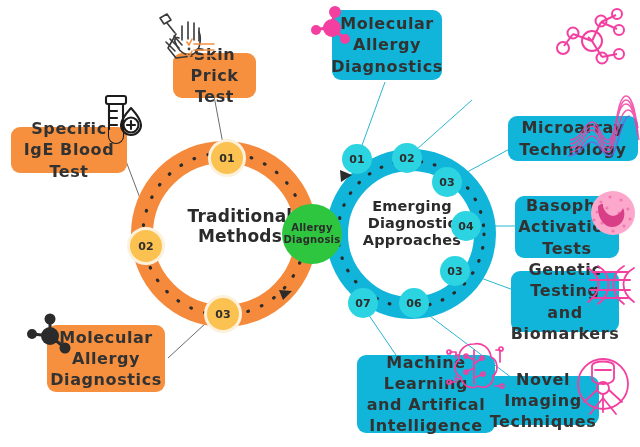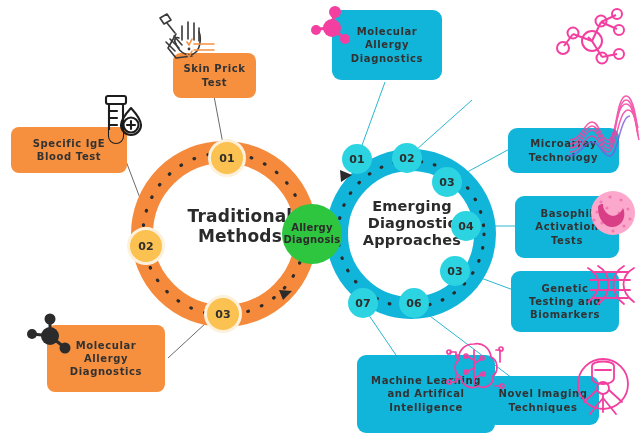--- a/index.html
+++ b/index.html
@@ -35,23 +35,23 @@
     display: flex;
     align-items: center;
     justify-content: center;
     text-align: center;
     border-radius: 9px;
     font-weight: bold;
     letter-spacing: 0.6px;
     line-height: 1.32;
     color: #323232;
     padding: 6px 8px;
-    font-size: 10px;
-  }
-  .card.orange { background: #F6903F; border-radius: 8px; }
+    font-size: 16px;
+  }
+  .card.orange { background: #F6903F; }
   .card.cyan   { background: #12B5DA; }
 
   
   .hub-label {
     position: absolute;
     text-align: center;
     font-weight: bold;
     color: #2b2b2b;
     line-height: 1.18;
     letter-spacing: 0.2px;
@@ -205,21 +205,21 @@
 
   <div class="card orange" style="left:47px; top:325px; width:118px; height:67px;">
     <span>Molecular Allergy Diagnostics</span>
   </div>
 
   <div class="card cyan" style="left:332px; top:10px; width:110px; height:70px;">
     <span>Molecular Allergy Diagnostics</span>
   </div>
 
 
-  <div class="card cyan" style="left:508px; top:128px; width:111px; height:45px;">
+  <div class="card cyan" style="left:508px; top:116px; width:130px; height:45px;">
     <span>Microarray Technology</span>
   </div>
 
   <div class="card cyan" style="left:515px; top:196px; width:104px; height:62px;">
     <span>Basophil Activation Tests</span>
   </div>
 
   <div class="card cyan" style="left:511px; top:271px; width:108px; height:61px;">
     <span>Genetic Testing and Biomarkers</span>
   </div>

